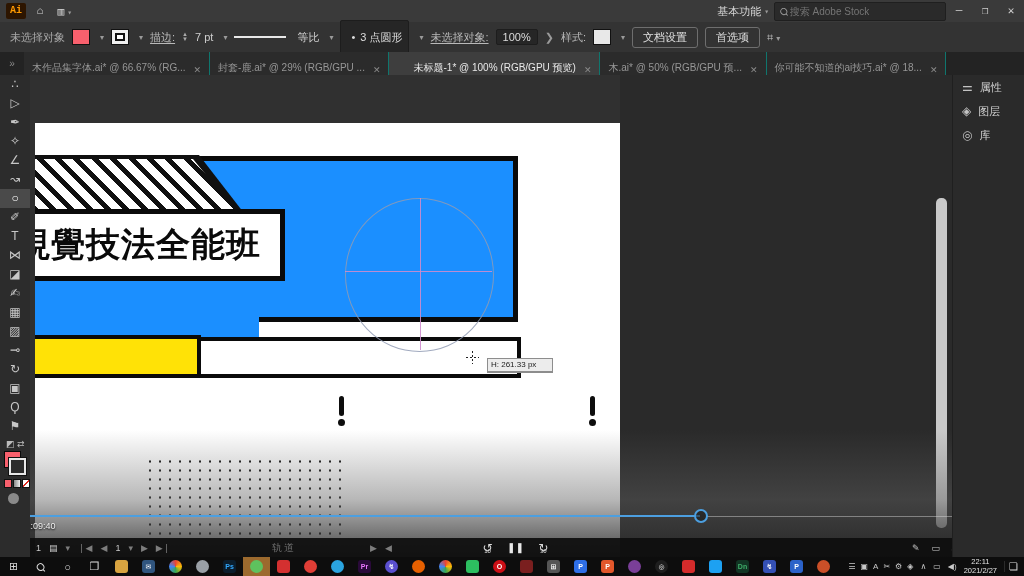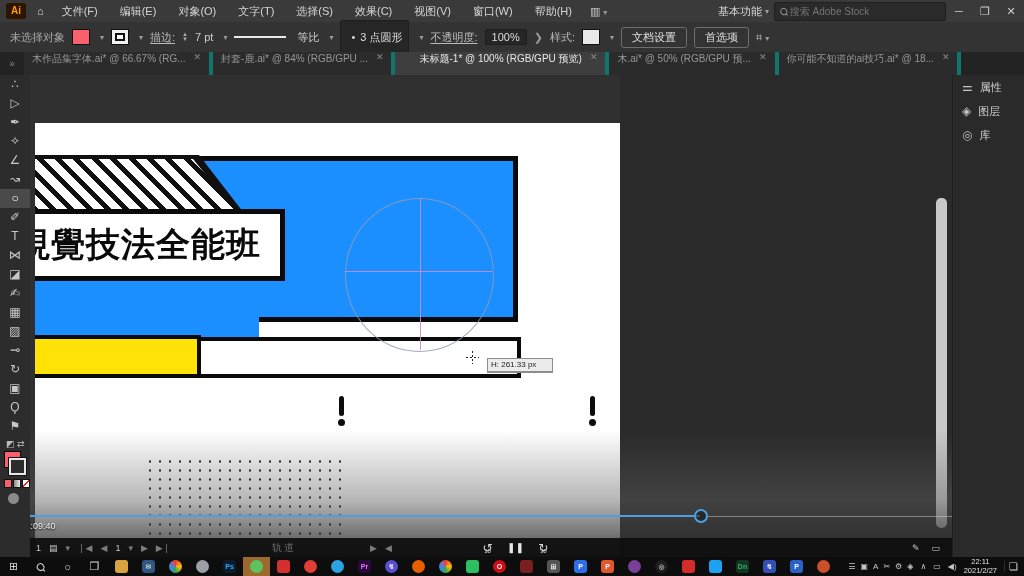--- a/index.html
+++ b/index.html
@@ -3,21 +3,21 @@
 <meta charset="utf-8">
 <style>
   html,body{margin:0;padding:0;background:#000;}
   #stage{position:relative;width:1024px;height:576px;overflow:hidden;
          font-family:"Liberation Sans","DejaVu Sans",sans-serif;
          -webkit-font-smoothing:antialiased;color:#cfcfcf;}
   .abs{position:absolute;}
   .row{display:flex;align-items:center;}
   
   #menubar{left:0;top:0;width:1024px;height:22px;background:#3a3a3a;z-index:20;}
-  #menubar .row{height:22px;}
+  #menubar .row{height:22px;font-family:Liberation Mono, monospace;}
   .menu-item{padding:0 11px;font-size:11px;color:#d6d6d6;line-height:22px;cursor:default;}
   #ai-logo{width:20px;height:16px;margin:0 4px 0 6px;background:#2d1500;border-radius:2px;
            color:#ff9a00;font-size:10px;font-weight:bold;text-align:center;line-height:16px;}
   .bar-icon{color:#cfcfcf;font-size:11px;padding:0 7px;}
   .chev{color:#9a9a9a;font-size:8px;margin-left:3px;}
   #workspace-switch{position:absolute;right:255px;top:0;height:22px;font-size:11px;color:#d6d6d6;}
   #stock-search{position:absolute;right:78px;top:2px;width:160px;height:17px;background:#2a2a2a;
         border:1px solid #1f1f1f;border-radius:2px;display:flex;align-items:center;padding:0 5px;}
   #stock-search input{background:transparent;border:none;outline:none;color:#9a9a9a;
         font-size:10px;width:130px;font-family:inherit;}
@@ -31,22 +31,22 @@
   .opt-label{color:#b9b9b9;text-decoration:underline;text-underline-offset:2px;}
   .opt-box{background:#262626;border:1px solid #1d1d1d;border-radius:2px;padding:1px 6px;color:#ddd;}
   .opt-btn{border:1px solid #6e6e6e;border-radius:3px;padding:2px 10px;color:#e0e0e0;background:transparent;
         font-size:11px;font-family:inherit;}
   .stepper{display:flex;flex-direction:column;font-size:6px;line-height:5px;color:#aaa;}
   .linestroke{width:52px;height:2px;background:#e8e8e8;margin-right:4px;}
   #opt-right{position:absolute;right:10px;top:22px;height:30px;display:flex;align-items:center;gap:14px;
         color:#bbb;font-size:12px;}
   #tabbar{left:0;top:52px;width:1024px;height:23px;background:#232323;z-index:20;display:flex;align-items:flex-end;}
   #tab-overflow{width:24px;color:#8a8a8a;font-size:10px;text-align:center;line-height:23px;}
-  .tab{height:23px;display:flex;align-items:flex-start;padding:0 8px;font-size:10px;color:#969696;
-       background:#2b2b2b;border-right:4px solid #0f766e;white-space:nowrap;}
+  .tab{height:23px;display:flex;align-items:flex-end;padding:0 8px;font-size:10px;color:#969696;
+       background:#2b2b2b;border-right:1px solid #0f766e;white-space:nowrap;}
   .tab.active{background:#3e3e3e;color:#e8e8e8;padding-left:24px;}
   .tab .x{margin-left:8px;color:#8a8a8a;font-size:9px;}
   
   #toolstrip{left:0;top:75px;width:30px;height:482px;background:#2c2c2c;z-index:10;}
   .tool{width:30px;height:19px;text-align:center;font-size:12px;line-height:19px;color:#c7c7c7;}
   .tool.selected{background:#4a4a4a;color:#fff;}
   #swap-icons{margin:3px 0 2px 6px;font-size:9px;color:#bbb;}
   #fill-indicator{position:relative;width:22px;height:24px;margin-left:4px;}
   #fill-box{position:absolute;left:0;top:0;width:15px;height:15px;border:1px solid #0a0a0a;}
   #stroke-box{position:absolute;right:0;bottom:0;width:13px;height:13px;background:#2c2c2c;
@@ -131,31 +131,20 @@
 </style>
 </head>
 <body>
 
 <div id="stage">
 
   <div class="abs" id="menubar">
     <div class="row">
       <div id="ai-logo">Ai</div>
       <div class="bar-icon">⌂</div>
-      <div class="row" id="menu-items">
-          <div class="menu-item">文件(F)</div>
-          <div class="menu-item">编辑(E)</div>
-          <div class="menu-item">对象(O)</div>
-          <div class="menu-item">文字(T)</div>
-          <div class="menu-item">选择(S)</div>
-          <div class="menu-item">效果(C)</div>
-          <div class="menu-item">视图(V)</div>
-          <div class="menu-item">窗口(W)</div>
-          <div class="menu-item">帮助(H)</div>
-        </div>
       <div class="bar-icon">▥<span class="chev">▾</span></div>
     </div>
     <div id="workspace-switch" class="row">
       <span>基本功能</span>
         <span class="chev">▾</span>
     </div>
     <div id="stock-search">
       <span class="rotm45" style="font-size:10px;color:#9a9a9a;">Ϙ</span>
       <input placeholder="搜索 Adobe Stock" style="">
     </div>
@@ -181,21 +170,21 @@
       <span>7 pt</span>
       <span class="chev">▾</span>
       <span class="linestroke"></span>
       <span>等比</span>
       <span class="chev">▾</span>
       <span class="opt-box row" style="gap:5px;">
         <span>•</span>
           <span>3 点圆形</span>
       </span>
       <span class="chev">▾</span>
-      <span class="opt-label">不透明度:</span>
+      <span class="opt-label">未选择对象:</span>
       <span class="opt-box">100%</span>
       <span style="color:#9a9a9a;">❯</span>
       <span style="color:#b9b9b9;">样式:</span>
       <span class="swatch" style="background:#e8e8e8;"></span>
       <span class="chev">▾</span>
       <button class="opt-btn">文档设置</button>
       <button class="opt-btn">首选项</button>
       <span style="color:#c9c9c9;">⌗<span class="chev">▾</span></span>
     </div>
     <div id="opt-right">
@@ -205,21 +194,21 @@
     </div>
   </div>
 
   <div class="abs" id="tabbar">
     <div id="tab-overflow">»</div>
   <div class="tab">
         <span>木作品集字体.ai* @ 66.67% (RG...</span>
         <span class="x">✕</span>
       </div>
       <div class="tab">
-        <span>封套-鹿.ai* @ 84% (RGB/GPU ...</span>
+        <span>封套-鹿.ai* @ 29% (RGB/GPU ...</span>
         <span class="x">✕</span>
       </div>
       <div class="tab active">
         <span>未标题-1* @ 100% (RGB/GPU 预览)</span>
         <span class="x">✕</span>
       </div>
       <div class="tab">
         <span>木.ai* @ 50% (RGB/GPU 预...</span>
         <span class="x">✕</span>
       </div>

